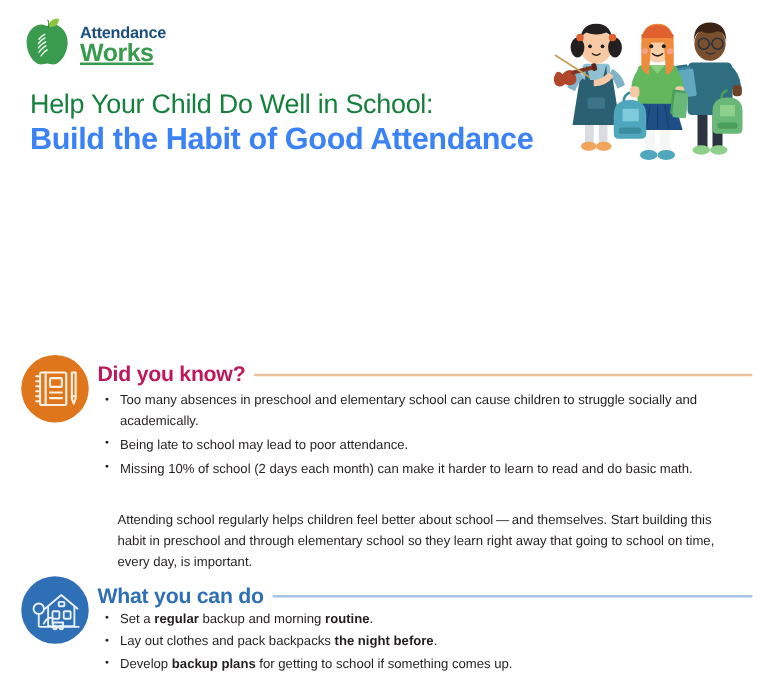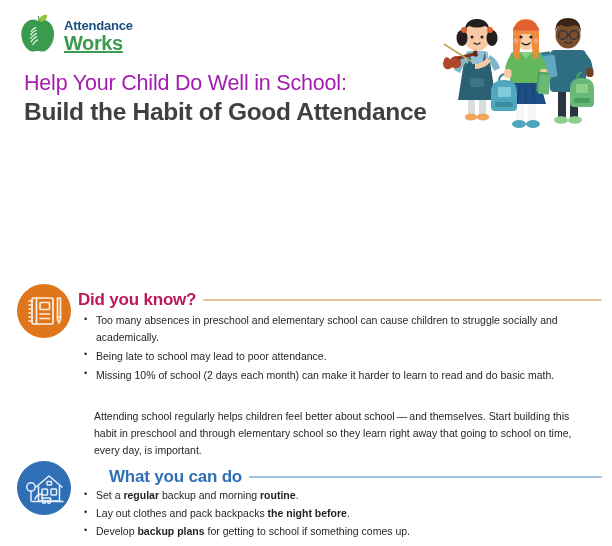--- a/index.html
+++ b/index.html
@@ -51,29 +51,29 @@
   }
 
   .title-block {
     position: absolute;
     left: 24px;
     top: 70px;
   }
   .title-line1 {
     font-size: 21.5px;
     font-weight: normal;
-    color: #a21caf;
+    color: #15803d;
     letter-spacing: -0.2px;
     line-height: 1.22;
     white-space: nowrap;
   }
   .title-line2 {
     font-size: 24.5px;
     font-weight: bold;
-    color: #404040;
+    color: #3b82f6;
     letter-spacing: -0.3px;
     line-height: 1.2;
     margin-top: 1px;
     white-space: nowrap;
   }
 
   .kids-art {
     position: absolute;
     right: 2px;
     top: 6px;
@@ -103,21 +103,21 @@
     align-items: center;
     gap: 7px;
   }
   .section-title {
     font-size: 17px;
     font-weight: bold;
     letter-spacing: -0.2px;
     white-space: nowrap;
   }
   .title-orange { color: #be185d; }
-  .title-blue   { color: #2f6fb5; margin-left: 31px; }
+  .title-blue   { color: #2f6fb5; }
   .rule {
     flex: 1 1 auto;
     height: 1.5px;
     border-radius: 1px;
   }
   .rule-orange { background: #e9c49b; }
   .rule-blue   { background: #a8c4e0; }
 
   
   ul.bullets {

